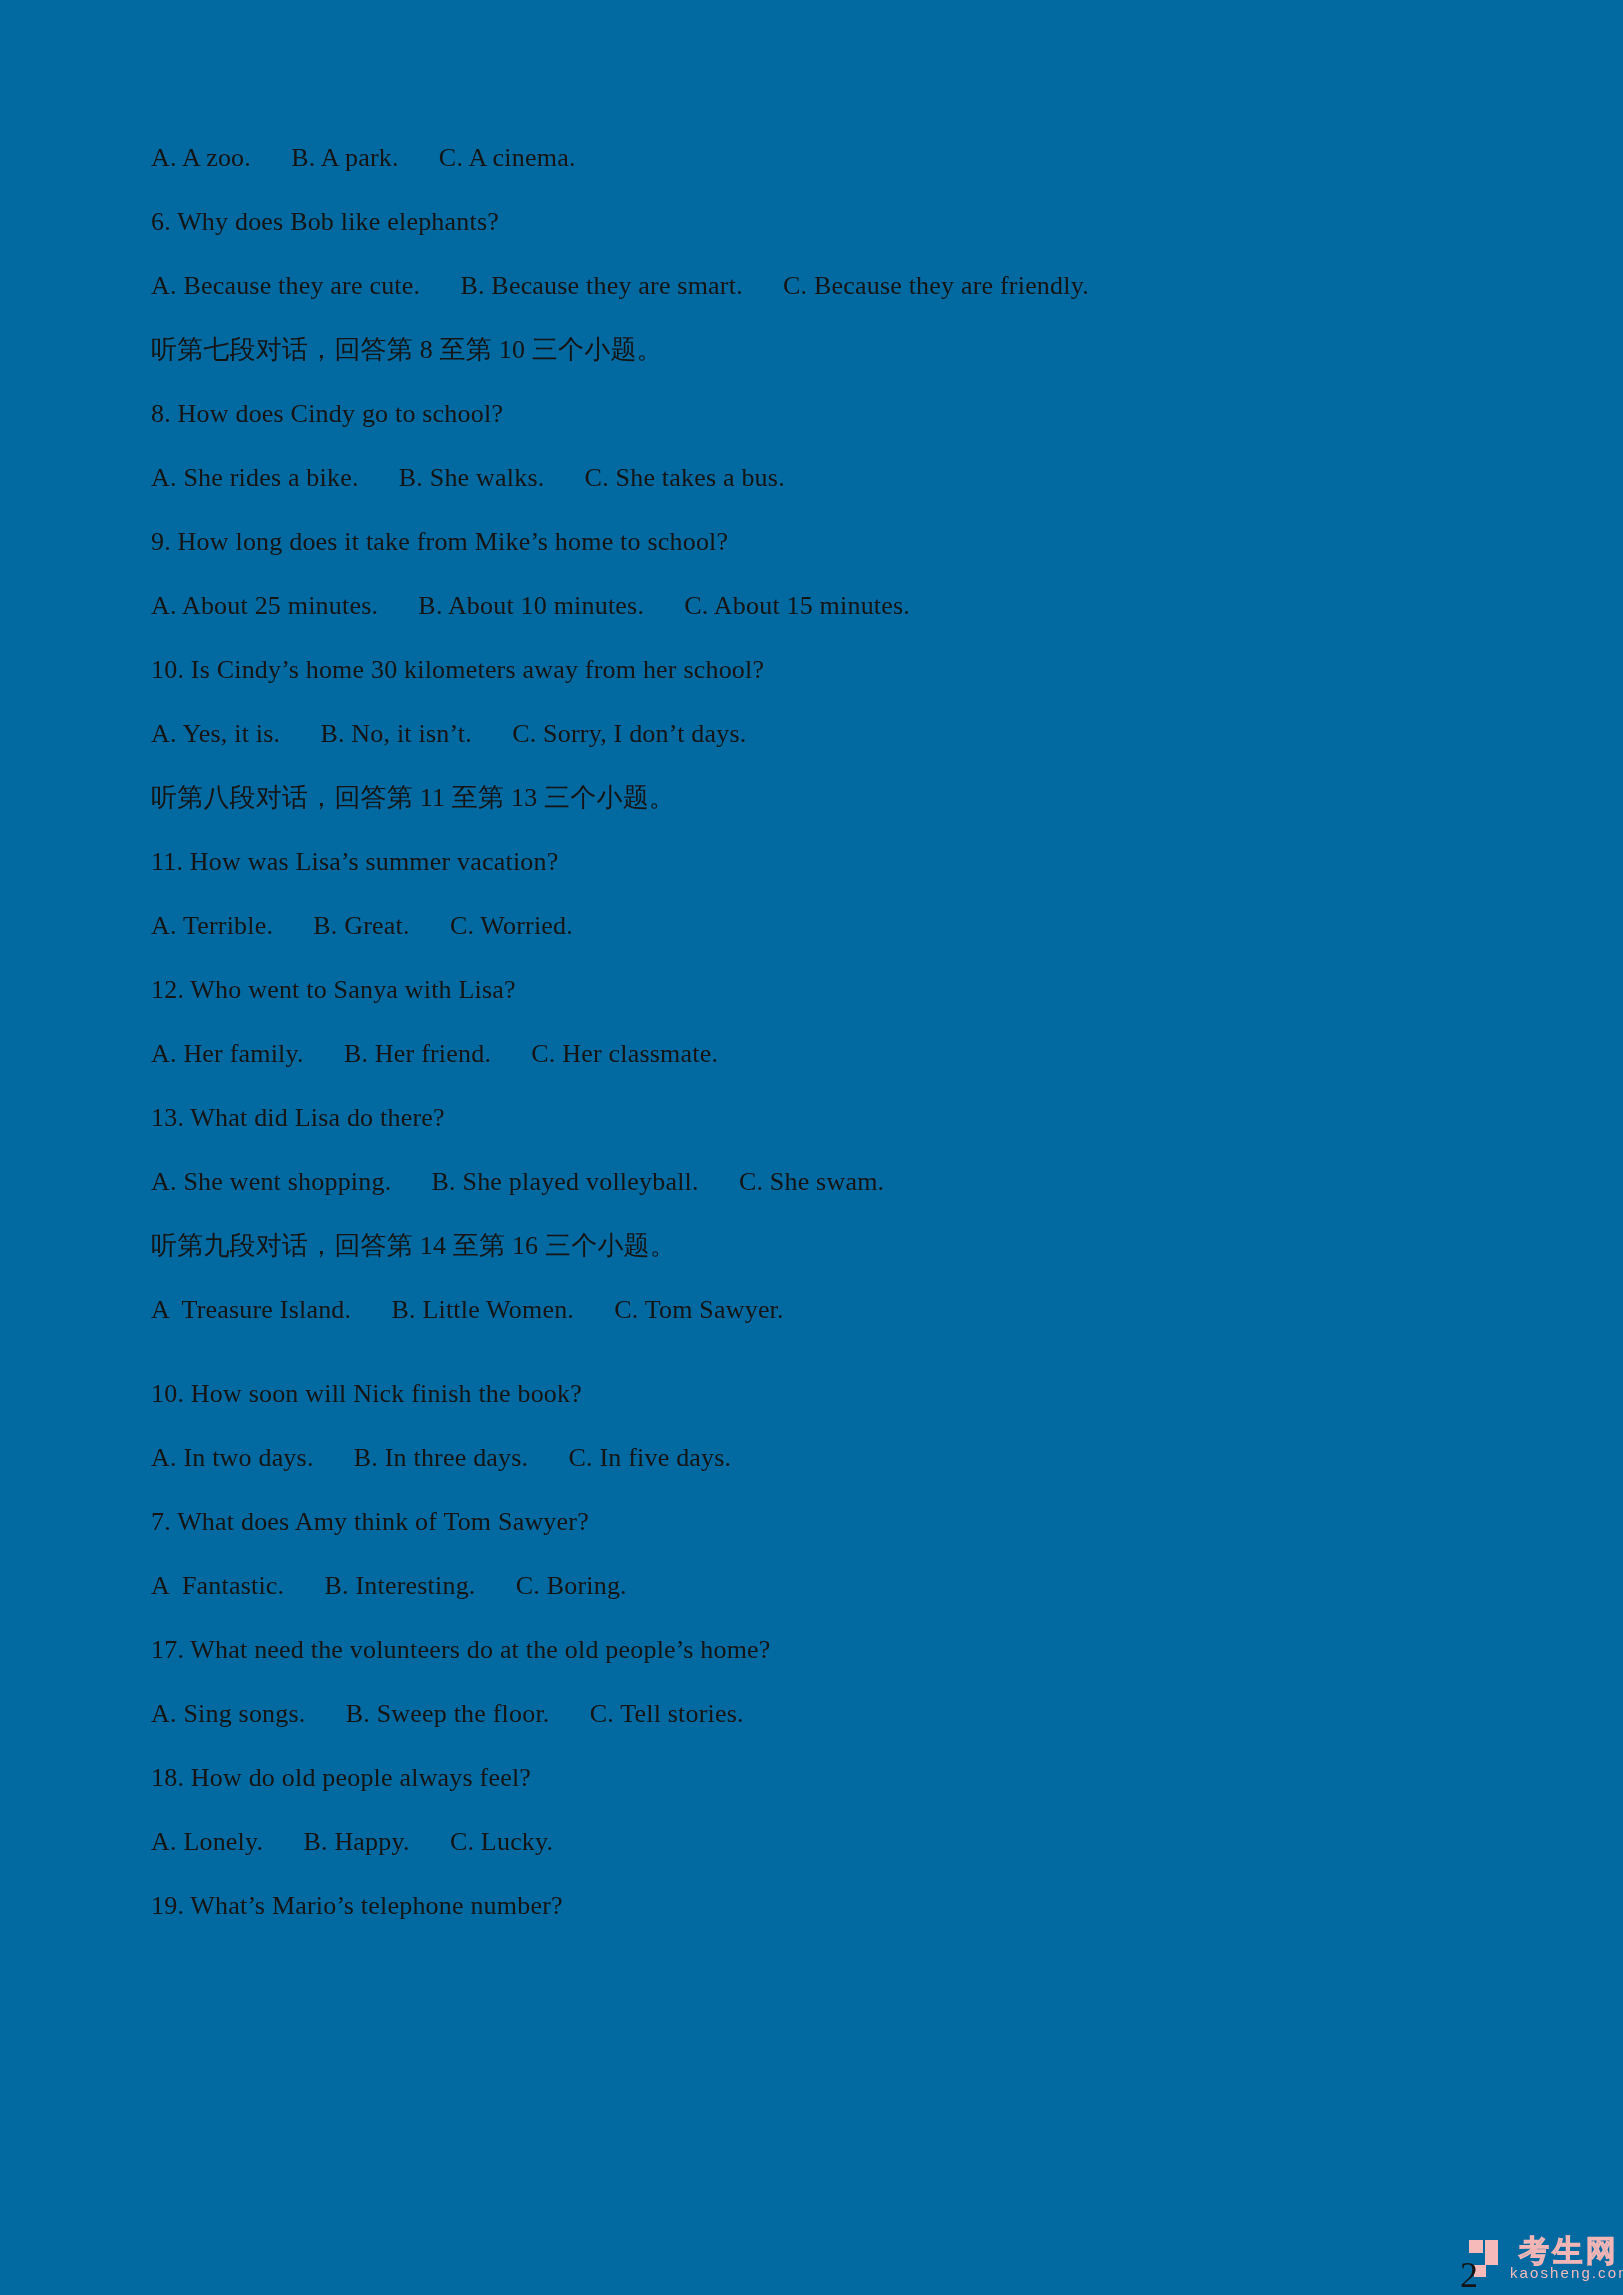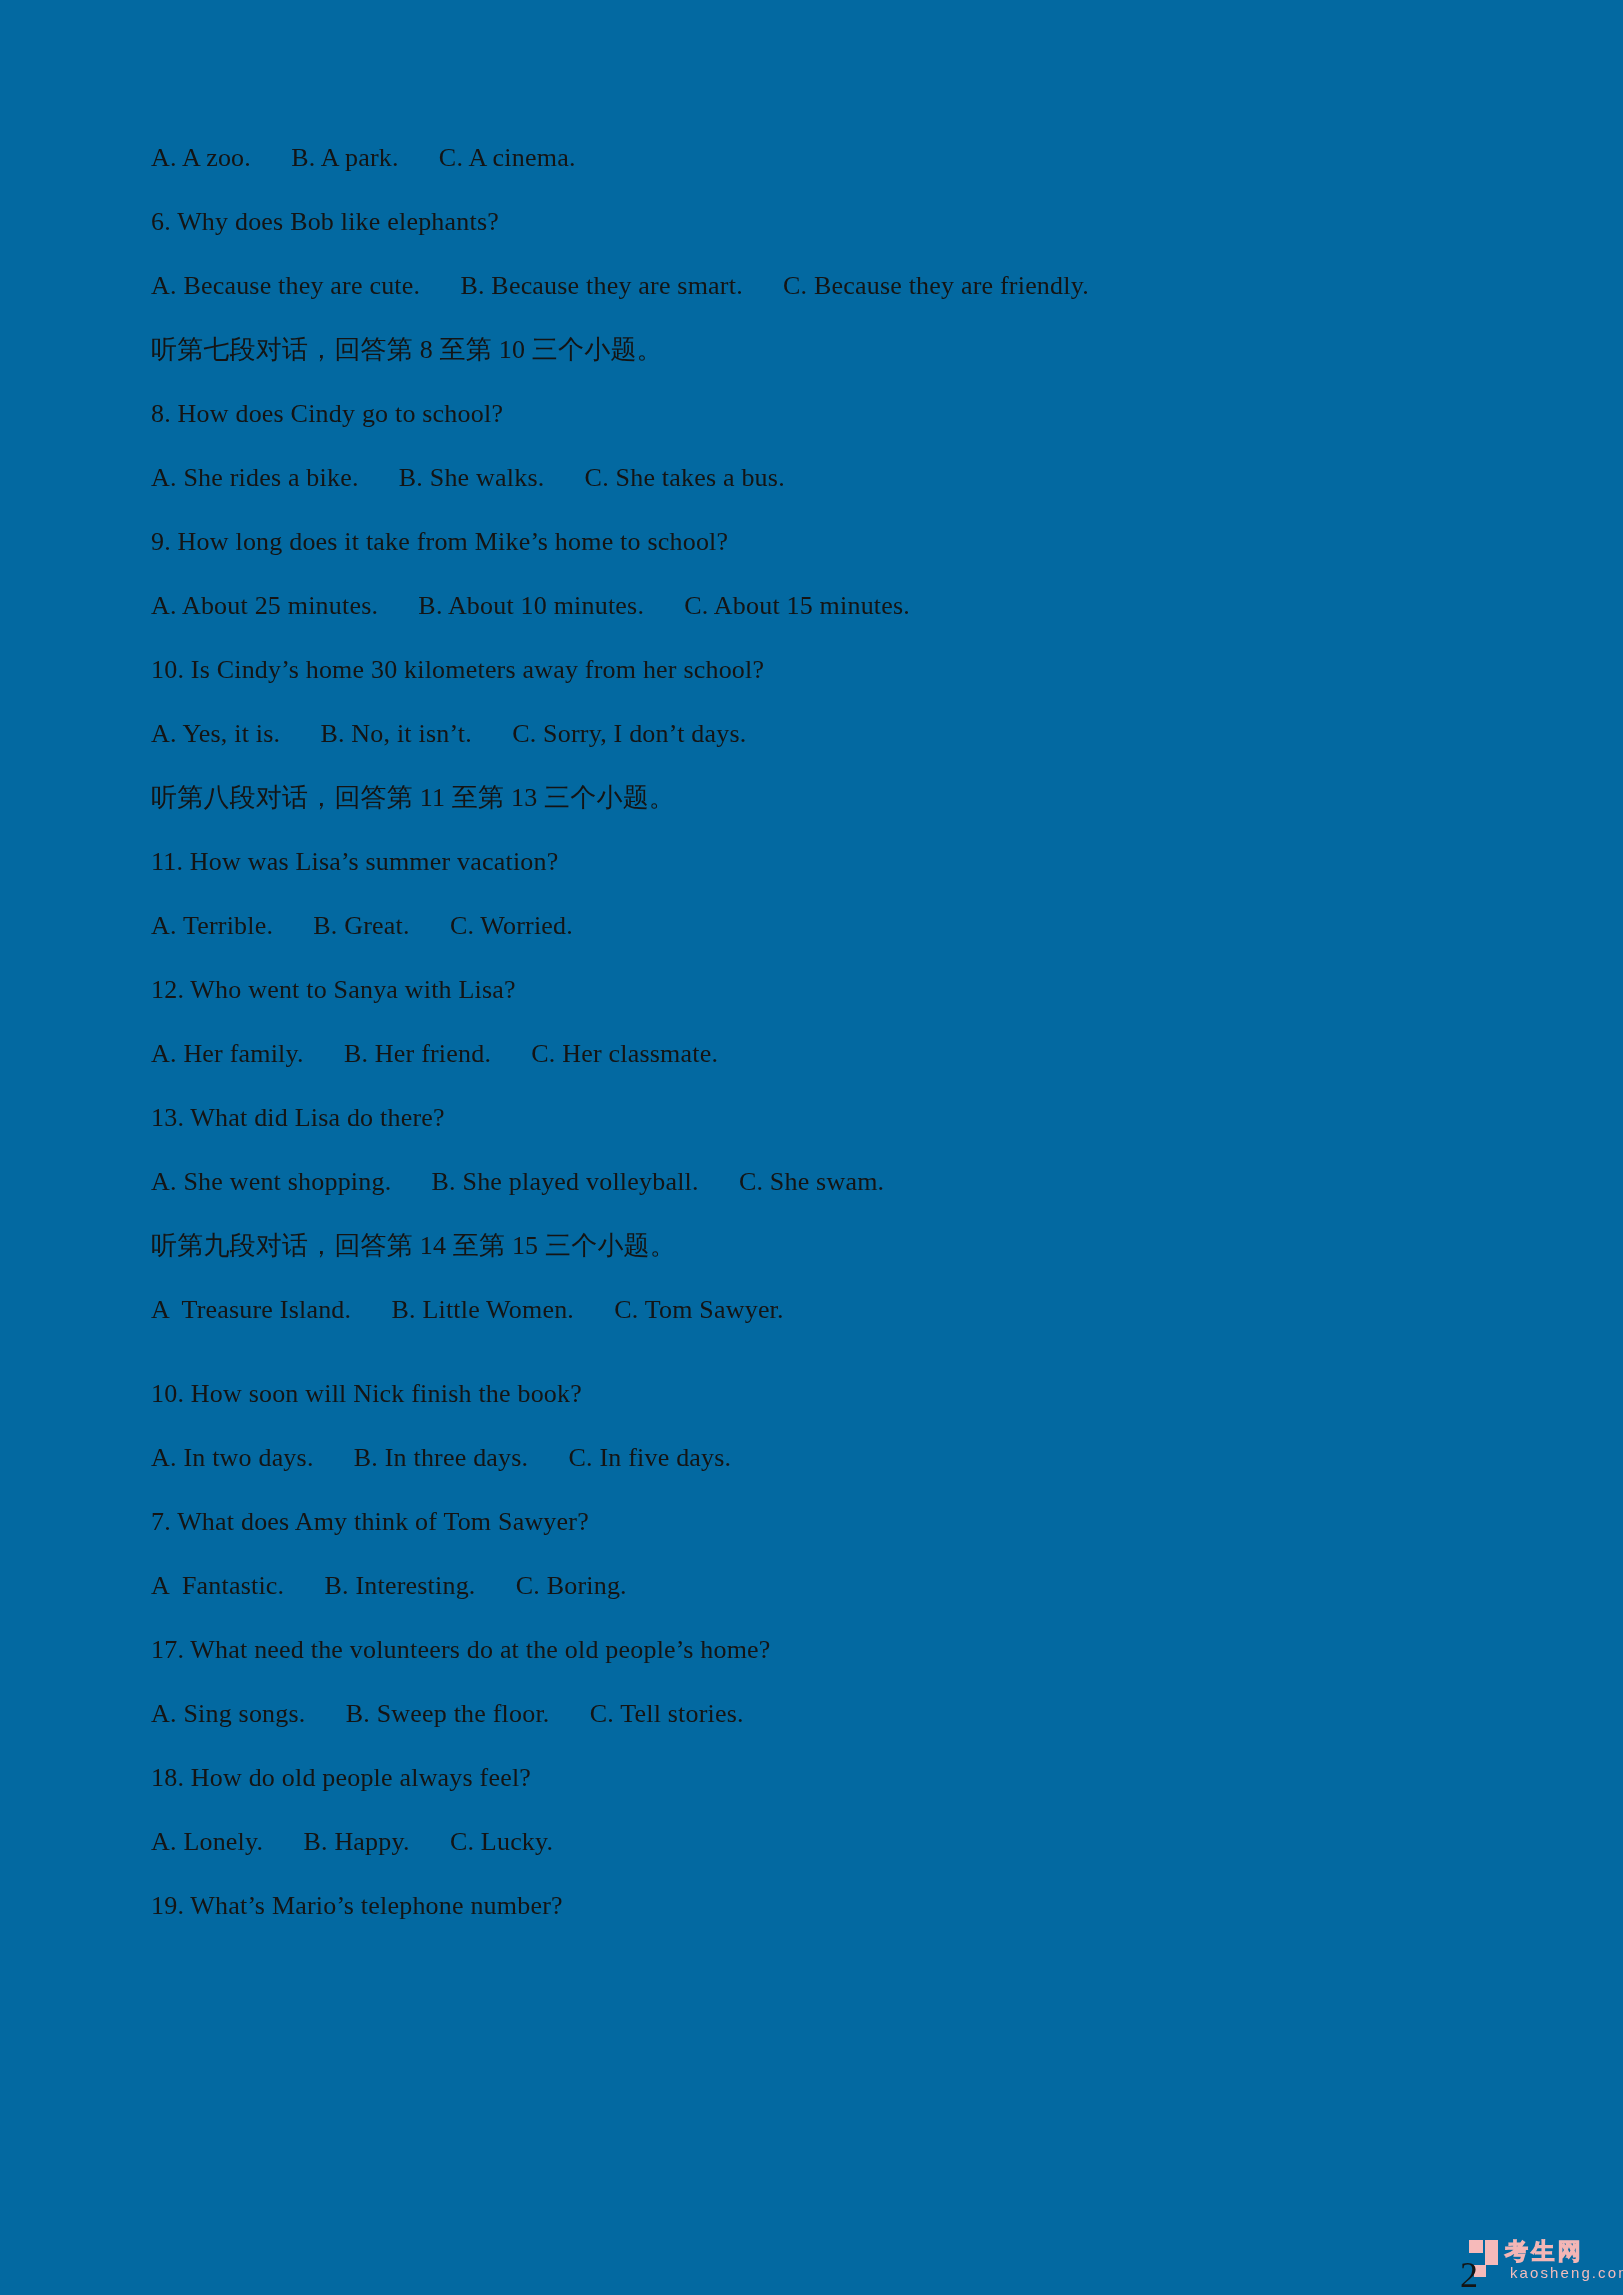--- a/index.html
+++ b/index.html
@@ -47,23 +47,23 @@
     width: 144px;
     height: 44px;
   }
   .wm-logo { position: absolute; left: 0; top: 0; width: 34px; height: 42px; }
   .wm-logo i { position: absolute; display: block; background: #f6baba; }
   .wm-logo .b1 { left: 0;  top: 2.5px;  width: 13.5px; height: 13.5px; }
   .wm-logo .b2 { left: 16px; top: 2.5px;  width: 12.7px; height: 25px; }
   .wm-logo .b3 { left: 5px;  top: 28px; width: 12px; height: 12px; }
   .wm-name {
     position: absolute;
-    left: 36px;
+    left: 50px;
     top: -0.8px;
-    font-size: 23px;
+    font-size: 30px;
     line-height: 30px;
     letter-spacing: 3.4px;
     font-family: "Liberation Sans", "DejaVu Sans", sans-serif;
     font-weight: bold;
     color: rgba(246, 198, 198, 0.45);
     -webkit-text-stroke: 1.1px #f3b6b6;
     white-space: nowrap;
   }
   .wm-url {
     position: absolute;
@@ -93,21 +93,21 @@
       <p class="line">A. About 25 minutes.      B. About 10 minutes.      C. About 15 minutes.</p>
       <p class="line">10. Is Cindy’s home 30 kilometers away from her school?</p>
       <p class="line">A. Yes, it is.      B. No, it isn’t.      C. Sorry, I don’t days.</p>
       <p class="line">听第八段对话，回答第 11 至第 13 三个小题。</p>
       <p class="line">11. How was Lisa’s summer vacation?</p>
       <p class="line">A. Terrible.      B. Great.      C. Worried.</p>
       <p class="line">12. Who went to Sanya with Lisa?</p>
       <p class="line">A. Her family.      B. Her friend.      C. Her classmate.</p>
       <p class="line">13. What did Lisa do there?</p>
       <p class="line">A. She went shopping.      B. She played volleyball.      C. She swam.</p>
-      <p class="line">听第九段对话，回答第 14 至第 15 三个小题。</p>
+      <p class="line">听第九段对话，回答第 14 至第 16 三个小题。</p>
       <p class="line">A  Treasure Island.      B. Little Women.      C. Tom Sawyer.</p>
       <p class="line gap-before">10. How soon will Nick finish the book?</p>
       <p class="line">A. In two days.      B. In three days.      C. In five days.</p>
       <p class="line">7. What does Amy think of Tom Sawyer?</p>
       <p class="line">A  Fantastic.      B. Interesting.      C. Boring.</p>
       <p class="line">17. What need the volunteers do at the old people’s home?</p>
       <p class="line">A. Sing songs.      B. Sweep the floor.      C. Tell stories.</p>
       <p class="line">18. How do old people always feel?</p>
       <p class="line">A. Lonely.      B. Happy.      C. Lucky.</p>
       <p class="line">19. What’s Mario’s telephone number?</p>

